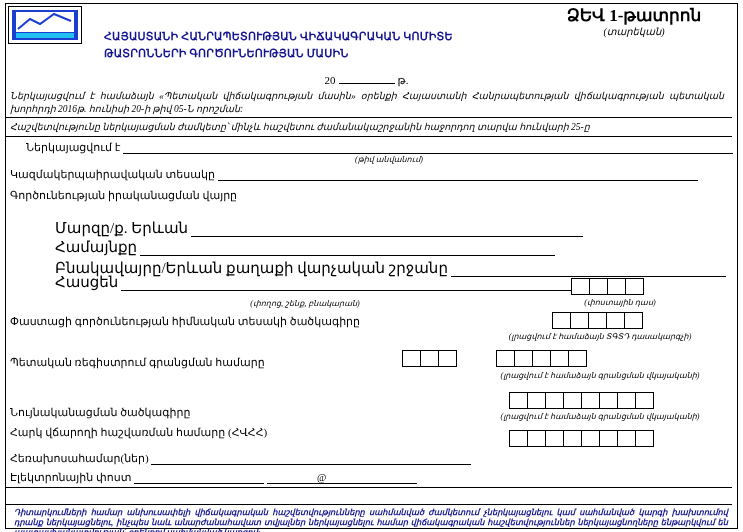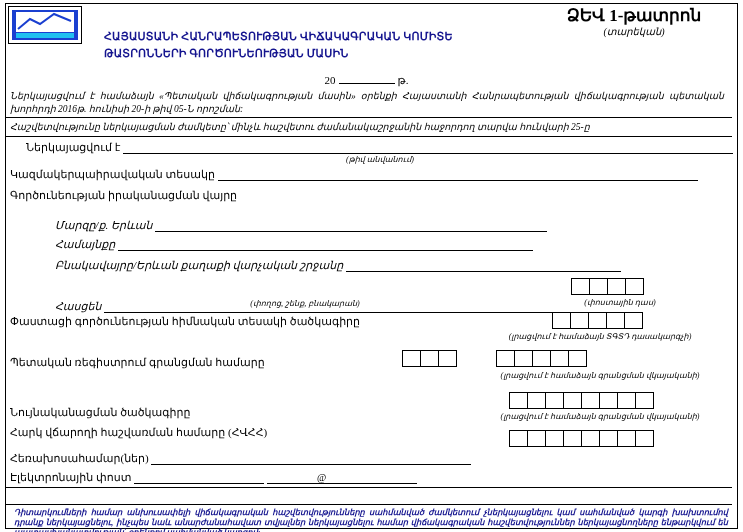--- a/index.html
+++ b/index.html
@@ -162,22 +162,21 @@
     height: 10px;
     vertical-align: bottom;
   }
   .sub {
     position: absolute;
     font-size: 8px;
     font-style: italic;
     text-align: center;
   }
   .it-lbl {
-    font-style: italic;
-    font-size: 11px;
+    font-size: 15px;
   }
 
   
   .boxrow {
     position: absolute;
     display: flex;
   }
   .cell {
     width: 17px;
     height: 15px;
@@ -255,21 +254,21 @@
   <div class="para" id="intro-para">Ներկայացվում է համաձայն «Պետական վիճակագրության մասին»  օրենքի Հայաստանի Հանրապետության վիճակագրության պետական խորհրդի 2016թ. հունիսի 20-ի թիվ 05-Ն որոշման:</div>
 
   <div class="rule" id="rule-1"></div>
   <div class="note-line">Հաշվետվությունը ներկայացման ժամկետը՝ մինչև հաշվետու ժամանակաշրջանին հաջորդող տարվա հունվարի 25-ը</div>
   <div class="rule" id="rule-2"></div>
 
   <div class="field" style="left:10px; top:141px;margin-left:16px;">
     <span class="lbl">Ներկայացվում է</span>
     <span class="dots" style="width:610px;"></span>
   </div>
-  <div class="sub" style="left:260px; top:155px; width:240px;">(թիվ անվանում)</div>
+  <div class="sub" style="left:269px; top:155px; width:240px;">(թիվ անվանում)</div>
 
   <div class="field" style="left:10px; top:168px;">
     <span class="lbl">Կազմակերպաիրավական տեսակը</span>
     <span class="dots" style="width:480px;"></span>
   </div>
 
   <div class="field" style="left:10px; top:189px;">
     <span class="lbl">Գործունեության իրականացման վայրը</span>
   </div>
 
@@ -281,21 +280,21 @@
   <div class="field" style="left:55px; top:238px;">
     <span class="it-lbl">Համայնքը</span>
     <span class="dots" style="width:415px;"></span>
   </div>
 
   <div class="field" style="left:55px; top:259px;">
     <span class="it-lbl">Բնակավայրը/Երևան քաղաքի վարչական շրջանը</span>
     <span class="dots" style="width:275px;"></span>
   </div>
 
-  <div class="field" style="left:55px; top:300px;">
+  <div class="field" style="left:55px; top:273px;">
     <span class="it-lbl">Հասցեն</span>
     <span class="dots" style="width:450px;"></span>
   </div>
   <div class="sub" style="left:180px; top:299px; width:250px;">(փողոց, շենք, բնակարան)</div>
 
   <div class="boxrow" style="left:571px; top:278px;">
     <div class="cell cellw"></div>
     <div class="cell cellw"></div>
     <div class="cell cellw"></div>
     <div class="cell cellw"></div>

